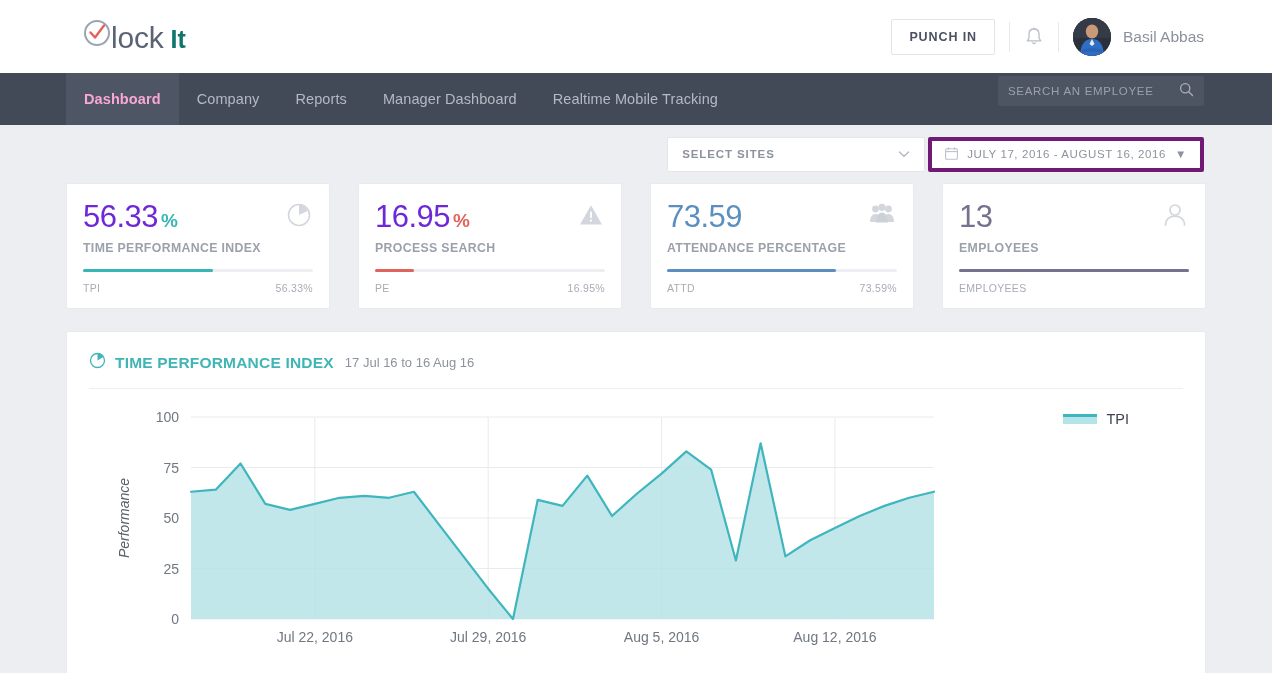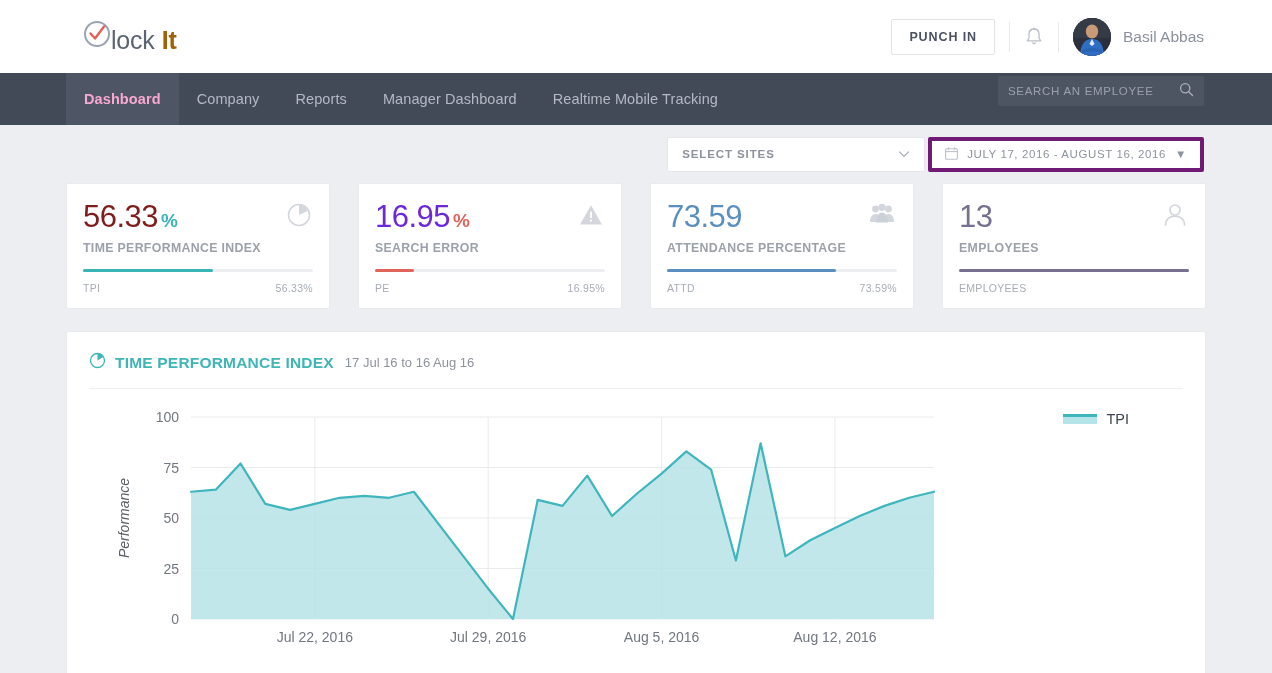--- a/index.html
+++ b/index.html
@@ -13,24 +13,24 @@
   
   .topbar {
     height: 73px; background: #ffffff;
     display: flex; align-items: center;
     position: relative;
   }
   .logo-wrap { margin-left: 82px; display: flex; align-items: baseline; }
   .logo-c { position: relative; width: 30px; height: 30px; display:inline-block; }
   .logo-c svg { position:absolute; left:0; top:0; }
   .logo-text {
-    font-size: 25px; color: #5a6472; letter-spacing: -0.2px;
+    font-size: 30px; color: #5a6472; letter-spacing: -0.2px;
     margin-left: -1px; font-weight: 400;
   }
-  .logo-it { font-size: 25px; color: #a16207; font-weight: 700; margin-left: 7px; }
+  .logo-it { font-size: 25px; color: #0f766e; font-weight: 700; margin-left: 7px; }
 
   .topbar-right {
     position: absolute; right: 68px; top: 0; height: 73px;
     display: flex; align-items: center;
   }
   .punch-btn {
     background: #fff; border: 1px solid #e2e4e8;
     color: #4a5160; font-size: 12.5px; font-weight: 700;
     letter-spacing: 0.9px; padding: 10px 17px; border-radius: 2px;
     cursor: pointer; font-family: "Liberation Sans", sans-serif; margin-left: 20px;
@@ -219,21 +219,21 @@
     </span>
     <span>JULY 17, 2016 - AUGUST 16, 2016</span>
     <span class="caret-tiny">▼</span>
   </div>
 </div>
 
 <div class="cards">
 
   <div class="card">
     <div>
-      <span class="card-num" style="color:#7f1d1d">56.33</span><span class="card-pct" style="color:#39b5b5">%</span>
+      <span class="card-num" style="color:#6d28d9">56.33</span><span class="card-pct" style="color:#39b5b5">%</span>
     </div>
     <div class="card-label">TIME PERFORMANCE INDEX</div>
     <span class="card-icon">
       <svg width="26" height="26" viewBox="0 0 26 26">
         <circle cx="13" cy="13" r="10.5" fill="none" stroke="#ccd1d8" stroke-width="1.6"></circle>
         <path d="M13 13 L13 2.5 A10.5 10.5 0 0 1 21.5 9 Z" fill="#ccd1d8"></path>
       </svg>
     </span>
     <div class="bar-track">
       <div class="bar-fill" style="width:56.33%;background:#39b5b5"></div>
@@ -241,21 +241,21 @@
     <div class="bar-foot">
       <span>TPI</span>
       <span>56.33%</span>
     </div>
   </div>
 
   <div class="card">
     <div>
       <span class="card-num" style="color:#6d28d9">16.95</span><span class="card-pct" style="color:#e0645c">%</span>
     </div>
-    <div class="card-label">SEARCH ERROR</div>
+    <div class="card-label">PROCESS SEARCH</div>
     <span class="card-icon">
       <svg width="26" height="26" viewBox="0 0 26 26">
         <path d="M13 3.2 L24 22.4 H2 Z" fill="#ccd1d8"></path>
         <rect x="12.05" y="9.5" width="1.9" height="6.6" rx="0.9" fill="#ffffff"></rect>
         <circle cx="13" cy="18.6" r="1.15" fill="#ffffff"></circle>
       </svg>
     </span>
     <div class="bar-track">
       <div class="bar-fill" style="width:16.95%;background:#e0645c"></div>
     </div>

